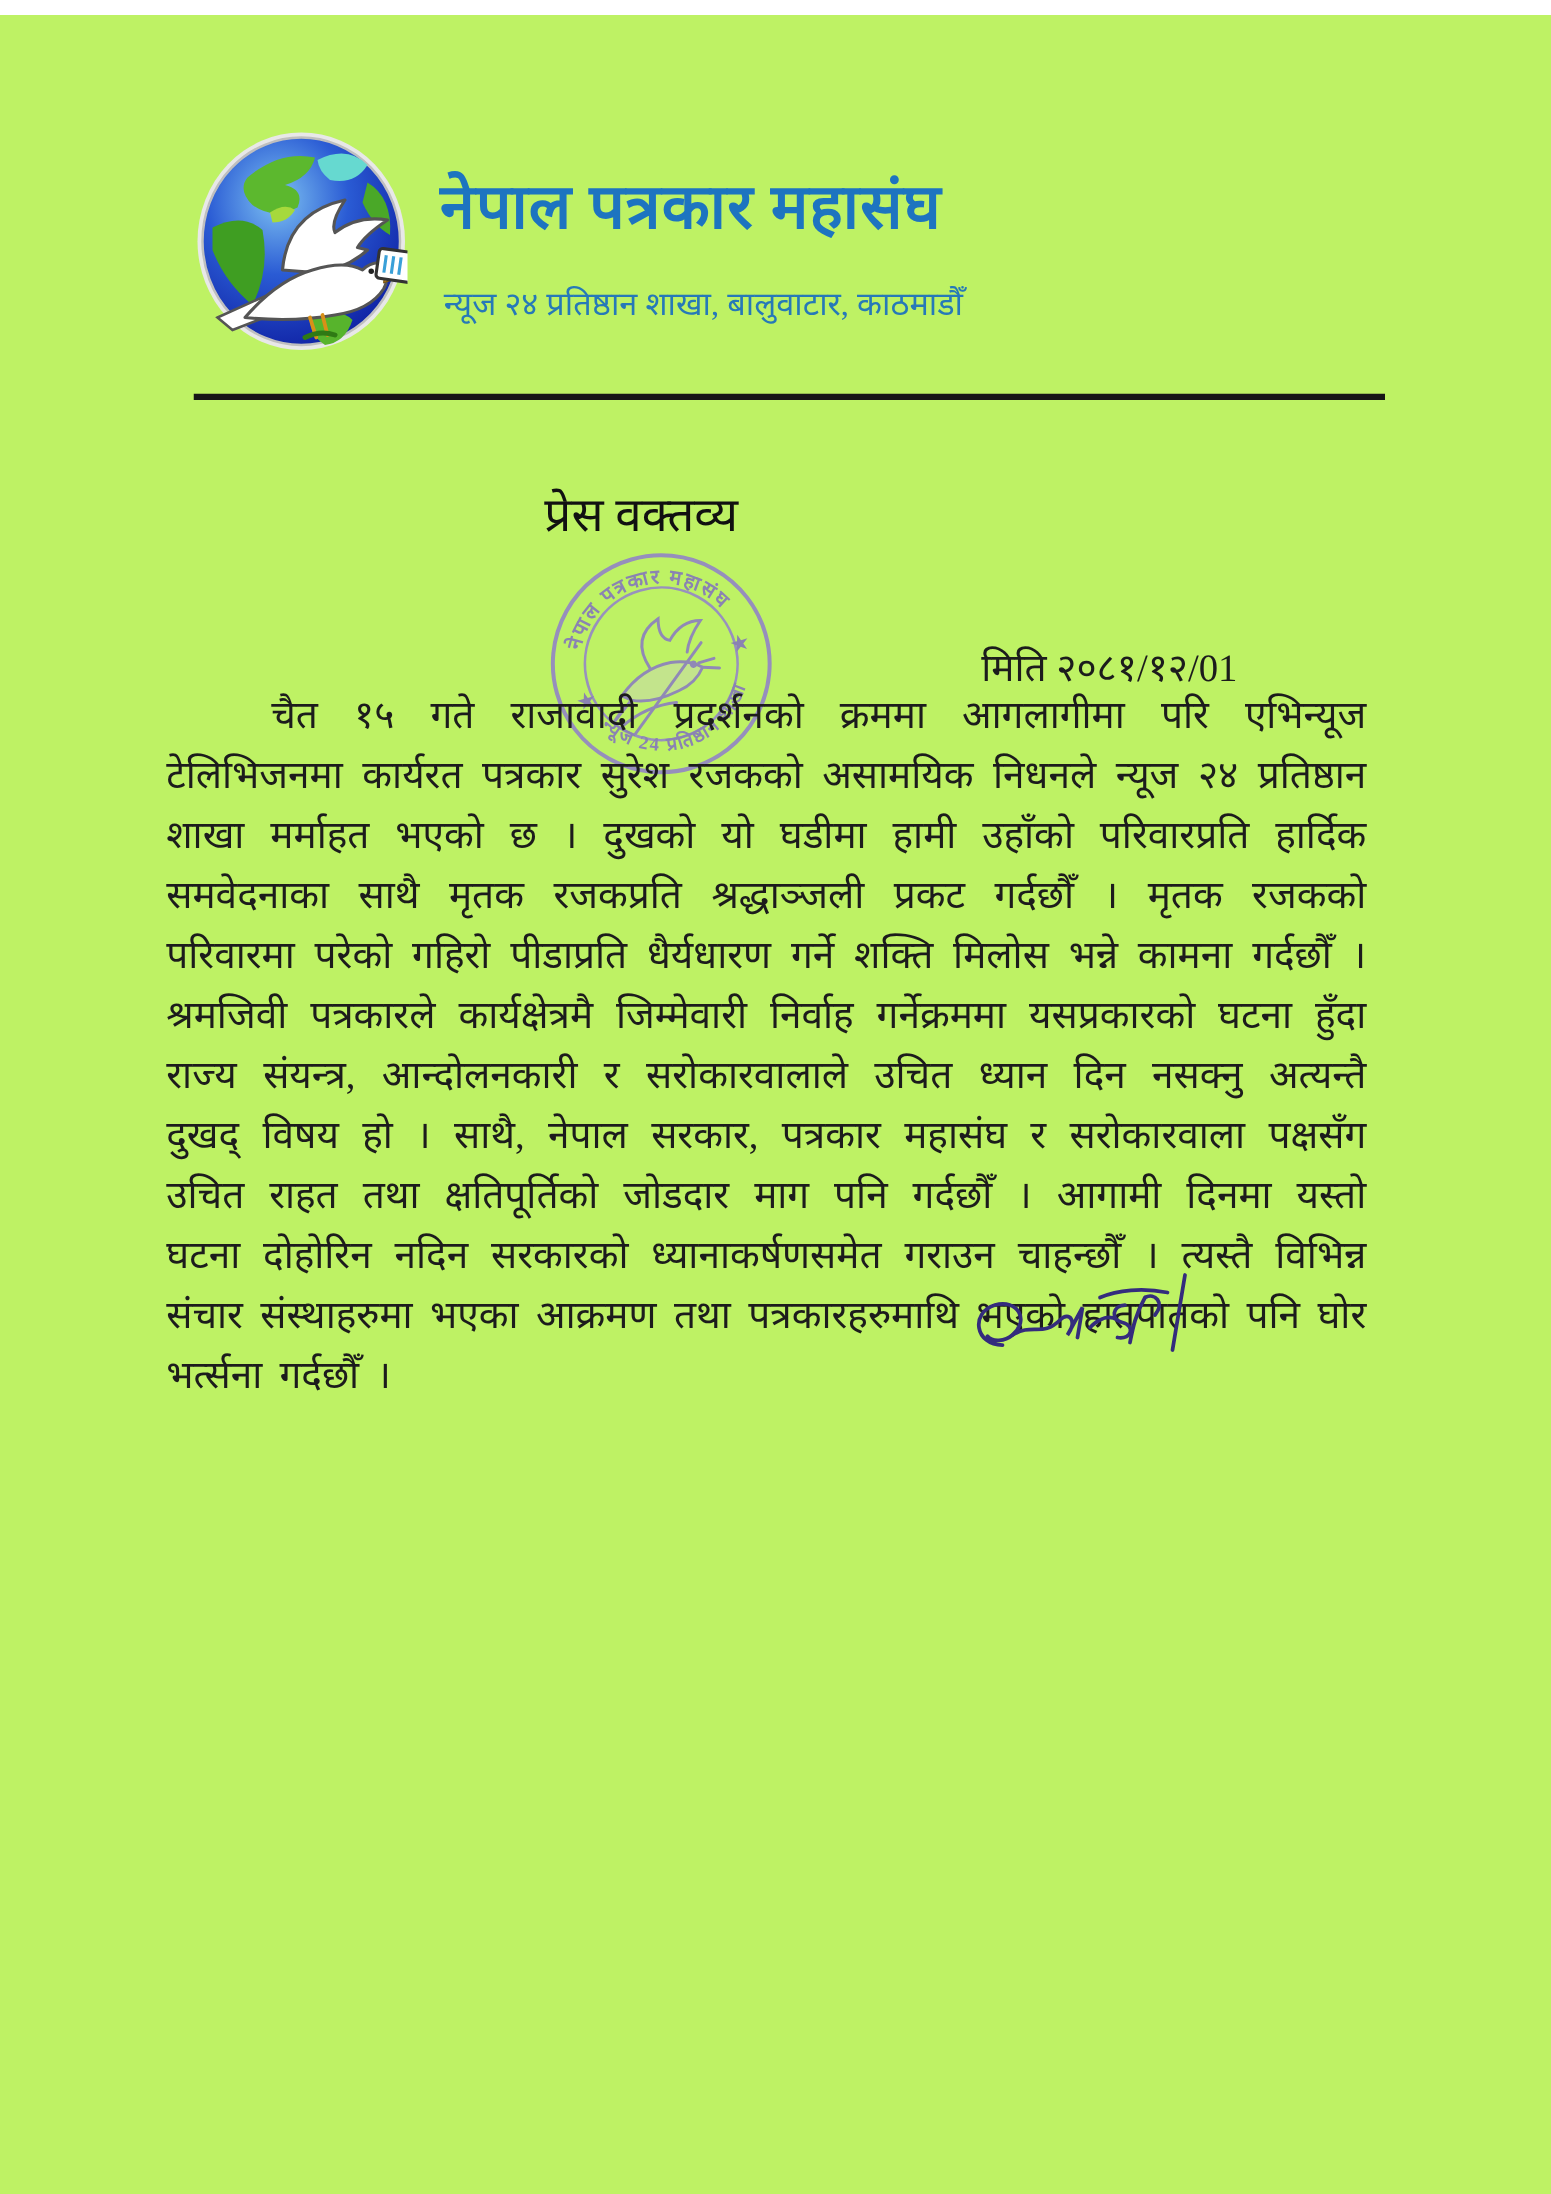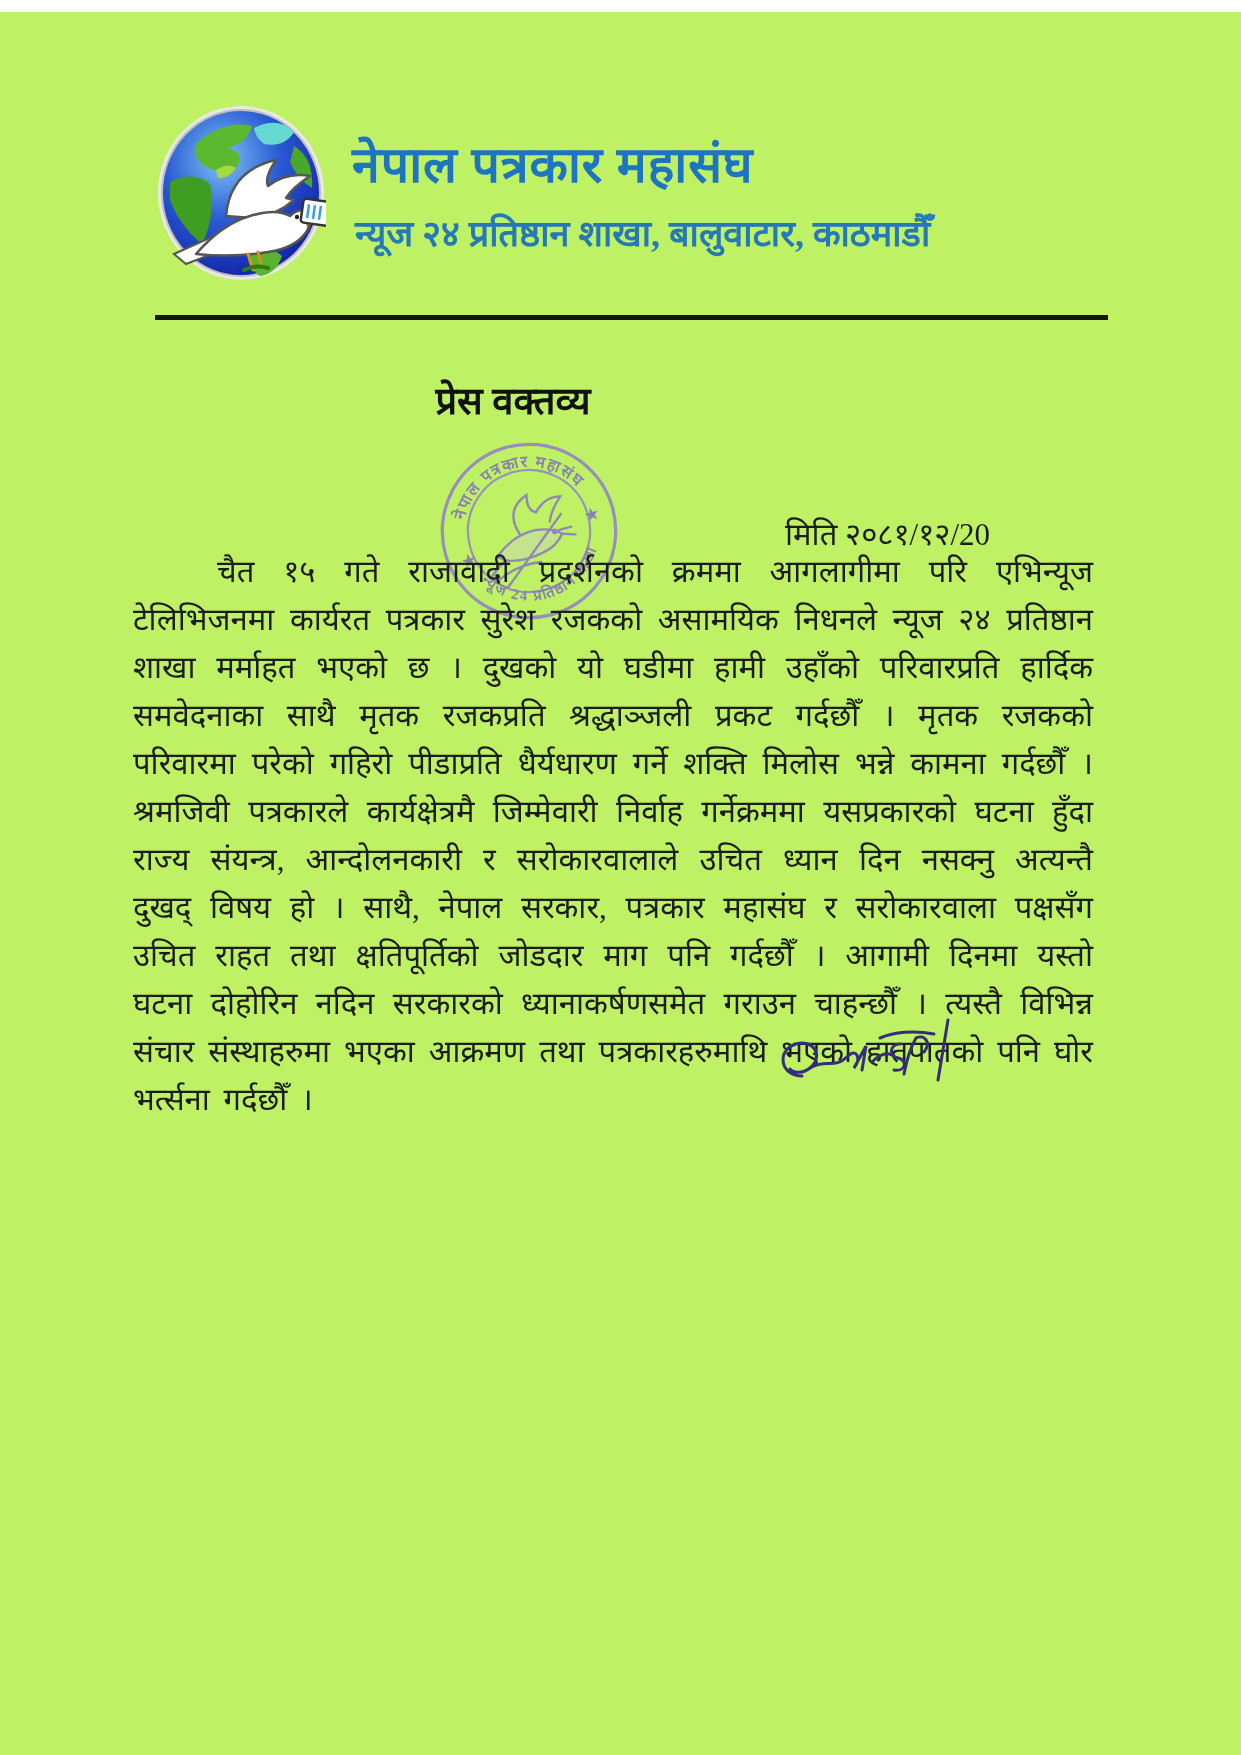--- a/index.html
+++ b/index.html
@@ -9,31 +9,31 @@
     font-family:"Liberation Serif", serif; color:#1c1c1c;
   }
   
   .logo { position:absolute; left:156px; top:92px; width:170px; height:178px; }
   .org-name {
     position:absolute; left:352px; top:122px; width:740px;
     font-size:50px; font-weight:700; color:#1d74c0; letter-spacing:1px;
     line-height:62px; white-space:nowrap;
   }
   .org-subtitle {
-    position:absolute; left:355px; top:196px; width:740px;
-    font-size:36px; font-weight:700; color:#2679b8; white-space:nowrap;
+    position:absolute; left:355px; top:212px; width:740px;
+    font-size:26px; font-weight:400; color:#2679b8; white-space:nowrap;
   }
   .head-rule {
     position:absolute; left:155px; top:303px; width:953px; height:5px;
     background:#161616;
   }
   
   .doc-title {
-    position:absolute; left:388px; top:361px; width:250px;
-    text-align:center; font-size:38px; font-weight:700; color:#111;
+    position:absolute; left:388px; top:372px; width:250px;
+    text-align:center; font-size:38px; font-weight:400; color:#111;
   }
   .stamp {
     position:absolute; left:438px; top:425px; width:182px; height:188px;
     transform:rotate(-16deg); opacity:0.88;
   }
   .date-line {
     position:absolute; left:640px; top:500px; width:350px;
     text-align:right; font-size:31px; color:#1c1c1c; white-space:nowrap;
   }
   .body-text {
@@ -121,21 +121,21 @@
         <path d="M50,100 Q70,84 92,86 Q106,88 114,96 Q106,106 92,108 Q70,112 56,105 Z" fill="#cfc6e8" fill-opacity="0.35"></path>
         <path d="M76,86 Q68,60 92,52 Q88,66 96,70 Q108,58 122,62 Q110,72 106,82"></path>
         <path d="M114,96 L126,100 M112,92 L124,92"></path>
         <circle cx="108" cy="92" r="1.6" fill="#8a7bc2"></circle>
         <path d="M44,122 Q66,112 88,116 M52,130 L118,78"></path>
         <path d="M56,105 L38,118 L50,108"></path>
       </g>
     </svg>
   </div>
 
-  <div class="date-line">मिति २०८१/१२/20</div>
+  <div class="date-line">मिति २०८१/१२/01</div>
 
   <div class="body-text">चैत १५ गते राजावादी प्रदर्शनको क्रममा आगलागीमा परि एभिन्यूज टेलिभिजनमा कार्यरत पत्रकार सुरेश रजकको असामयिक निधनले न्यूज २४ प्रतिष्ठान शाखा मर्माहत भएको छ । दुखको यो घडीमा हामी उहाँको परिवारप्रति हार्दिक समवेदनाका साथै मृतक रजकप्रति श्रद्धाञ्जली प्रकट गर्दछौँ । मृतक रजकको परिवारमा परेको गहिरो पीडाप्रति धैर्यधारण गर्ने शक्ति मिलोस भन्ने कामना गर्दछौँ । श्रमजिवी पत्रकारले कार्यक्षेत्रमै जिम्मेवारी निर्वाह गर्नेक्रममा यसप्रकारको घटना हुँदा राज्य संयन्त्र, आन्दोलनकारी र सरोकारवालाले उचित ध्यान दिन नसक्नु अत्यन्तै दुखद् विषय हो । साथै, नेपाल सरकार, पत्रकार महासंघ र सरोकारवाला पक्षसँग उचित राहत तथा क्षतिपूर्तिको जोडदार माग पनि गर्दछौँ । आगामी दिनमा यस्तो घटना दोहोरिन नदिन सरकारको ध्यानाकर्षणसमेत गराउन चाहन्छौँ । त्यस्तै विभिन्न संचार संस्थाहरुमा भएका आक्रमण तथा पत्रकारहरुमाथि भएको हातपातको पनि घोर भर्त्सना गर्दछौँ ।</div>
 
   <div class="sig-scribble">
     <svg width="190" height="92" viewBox="0 0 190 92">
       <g stroke="#342c7d" stroke-width="3" fill="none" stroke-linecap="round">
         <path d="M34,62 C12,62 8,36 28,30 C46,25 56,42 42,54 C36,59 26,60 22,55"></path>
         <path d="M42,54 C58,44 66,56 80,42 C88,34 94,44 86,54 L98,32 L94,56"></path>
         <path d="M104,48 C112,40 120,38 126,42"></path>
         <path d="M132,30 C122,30 120,42 130,44 C140,46 138,58 126,56"></path>

